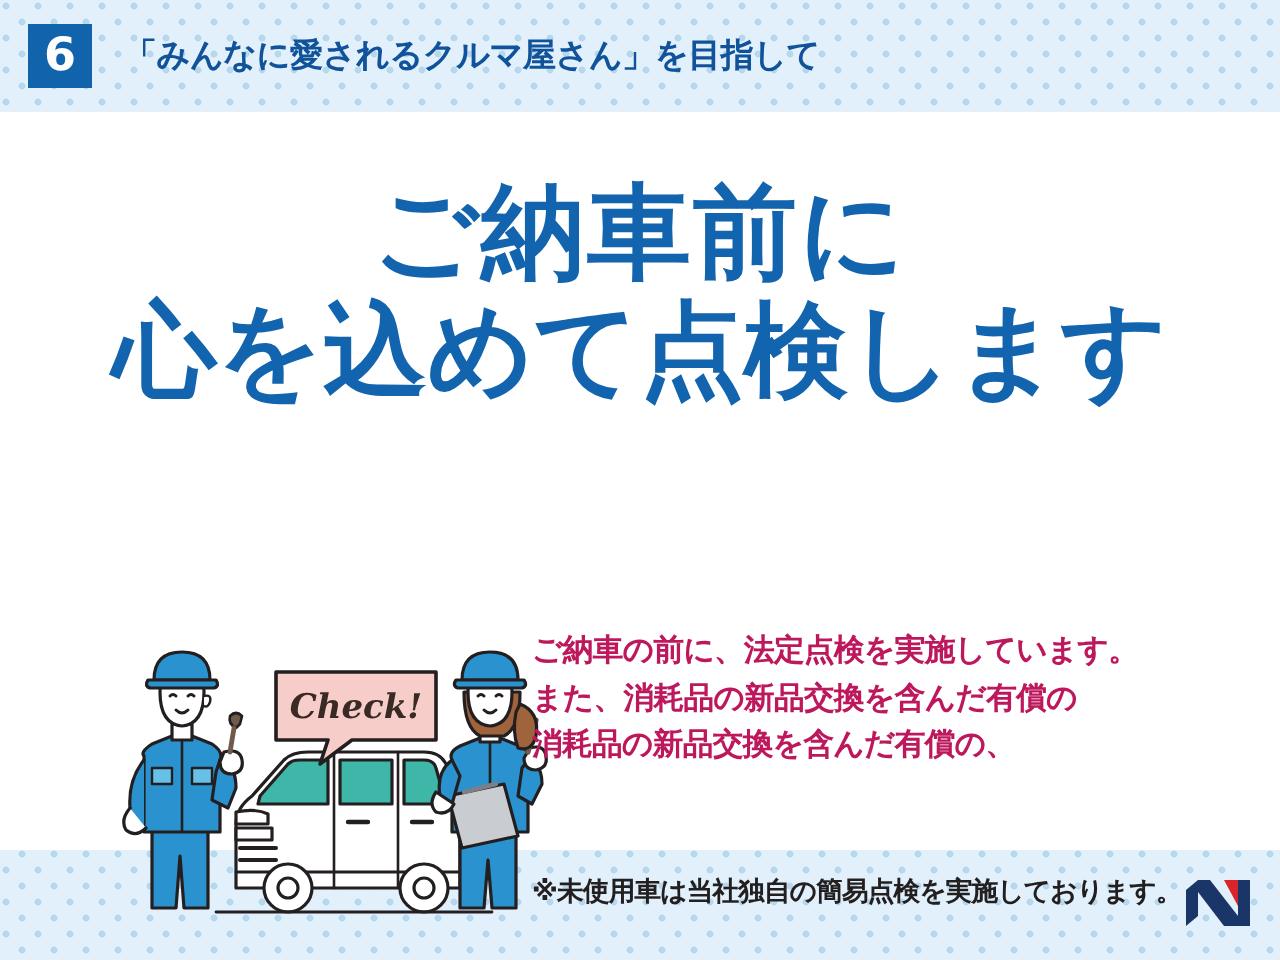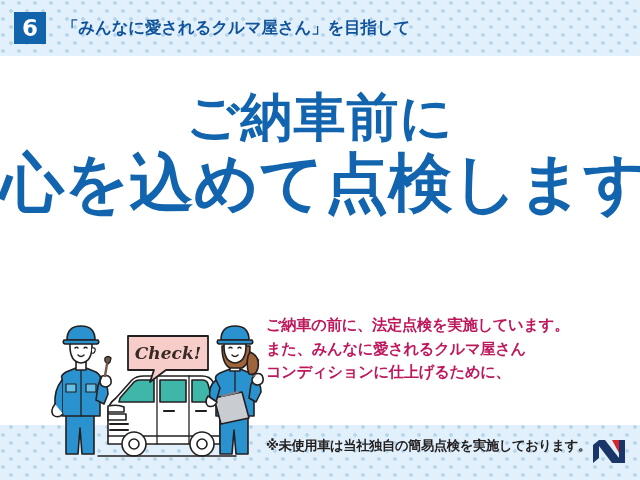--- a/index.html
+++ b/index.html
@@ -80,21 +80,21 @@
     font-weight: bold;
     line-height: 1.14;
     letter-spacing: 1px;
   }
   .headline-line {
     display: block;
     font-size: 52px;
     white-space: nowrap;
   }
   .headline-line.line2 {
-    font-size: 64px;
+    font-size: 52px;
     letter-spacing: 0px;
   }
 
   
   #body-copy {
     position: absolute;
     left: 266px;
     top: 258px;
     width: 368px;
     color: #be185d;
@@ -115,21 +115,21 @@
     color: #231f20;
     font-size: 13.3px;
     letter-spacing: -0.4px;
     white-space: nowrap;
     font-weight: bold;
   }
 
   
   #illustration {
     position: absolute;
-    left: 50px;
+    left: 60px;
     top: 262px;
     width: 215px;
     height: 140px;
   }
   #illustration svg { display: block; }
 
   
   #footer {
     position: absolute;
     left: 0;
@@ -283,22 +283,22 @@
             <path d="M182 37 Q185 40 188 37" stroke-width="1.5"></path>
           </g>
         </g>
 
         <text x="118" y="41" text-anchor="middle" font-family="'DejaVu Serif', 'Liberation Serif', serif" font-size="17" font-style="italic" font-weight="bold" fill="#3a2a26">Check!</text>
       </svg>
     </div>
 
     <div id="body-copy">
       <span class="copy-line">ご納車の前に、法定点検を実施しています。</span>
-      <span class="copy-line">また、みんなに愛されるクルマ屋さん</span>
-      <span class="copy-line">コンディションに仕上げるために、</span>
+      <span class="copy-line">また、消耗品の新品交換を含んだ有償の</span>
+      <span class="copy-line">消耗品の新品交換を含んだ有償の、</span>
     </div>
 
     <div id="note-line">※未使用車は当社独自の簡易点検を実施しております。</div>
   </div>
 
   <div id="footer">
     <div id="logo">
       <svg id="logo-mark" viewBox="0 0 34 25" xmlns="http://www.w3.org/2000/svg">
         <path d="M1 24 L1 6 L7 1 L7 19 Z" fill="#1a3668"></path>
         <path d="M7 1 L13 1 L27 19 L27 24 L20 24 L7 7 Z" fill="#1a3668"></path>

